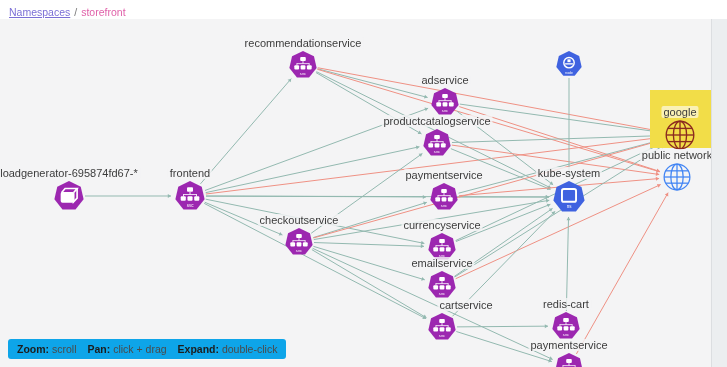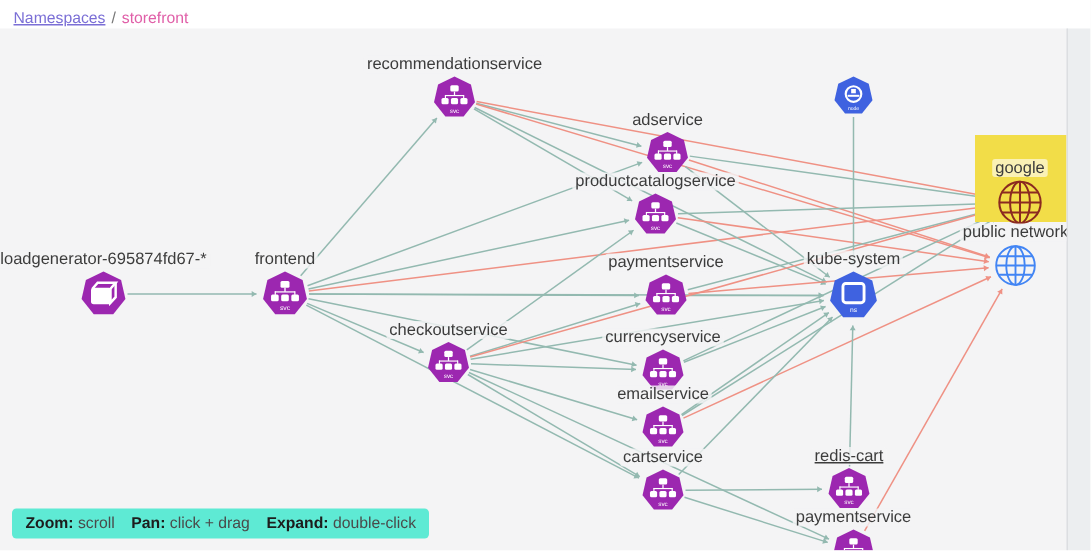--- a/index.html
+++ b/index.html
@@ -100,21 +100,21 @@
     position: absolute;
     background: #f2dd48;
     z-index: 5;
   }
 
   
   #legend {
     position: absolute;
     left: 8px;
     bottom: 8px;
-    background: #5eead4;
+    background: #0ea5e9;
     border-radius: 3px;
     padding: 4px 9px;
     font-size: 10.5px;
     color: #444;
     display: flex;
     align-items: center;
     gap: 11px;
     z-index: 50;
   }
   #legend .pair { white-space: nowrap; }
@@ -364,21 +364,21 @@
       <rect x="-8.68" y="0.28" width="4.760000000000001" height="4.2" rx="1"></rect>
       <rect x="-2.3800000000000003" y="0.28" width="4.760000000000001" height="4.2" rx="1"></rect>
       <rect x="3.9200000000000004" y="0.28" width="4.760000000000001" height="4.2" rx="1"></rect>
       <rect x="-0.42" y="-3.9200000000000004" width="0.84" height="2.52"></rect>
       <rect x="-6.3" y="-1.68" width="12.6" height="0.77"></rect>
       <rect x="-6.44" y="-1.68" width="0.77" height="2.24"></rect>
       <rect x="5.739999999999999" y="-1.68" width="0.77" height="2.24"></rect>
       <text x="0" y="10.08" font-size="4.2" text-anchor="middle" font-family="Liberation Sans, sans-serif" fill="#ffffff">svc</text>
     </g>
   </svg></span>
-          <span class="label" style="top: -16px;">cartservice</span>
+          <span class="label" style="top: -16px; margin-left: 24px;">cartservice</span>
         </div>
         <div class="node" style="left: 299px; top: 223px;">
           <span class="glyph"><svg width="32" height="32" viewBox="-16 -16 32 32">
     <polygon points="0.00,-14.00 10.95,-8.73 13.65,3.12 6.07,12.61 -6.07,12.61 -13.65,3.12 -10.95,-8.73" fill="#9c27b0"></polygon>
     <g fill="#ffffff">
       <rect x="-2.8000000000000003" y="-8.12" width="5.6000000000000005" height="4.2" rx="1"></rect>
       <rect x="-8.68" y="0.28" width="4.760000000000001" height="4.2" rx="1"></rect>
       <rect x="-2.3800000000000003" y="0.28" width="4.760000000000001" height="4.2" rx="1"></rect>
       <rect x="3.9200000000000004" y="0.28" width="4.760000000000001" height="4.2" rx="1"></rect>
       <rect x="-0.42" y="-3.9200000000000004" width="0.84" height="2.52"></rect>
@@ -398,21 +398,21 @@
       <rect x="-8.68" y="0.28" width="4.760000000000001" height="4.2" rx="1"></rect>
       <rect x="-2.3800000000000003" y="0.28" width="4.760000000000001" height="4.2" rx="1"></rect>
       <rect x="3.9200000000000004" y="0.28" width="4.760000000000001" height="4.2" rx="1"></rect>
       <rect x="-0.42" y="-3.9200000000000004" width="0.84" height="2.52"></rect>
       <rect x="-6.3" y="-1.68" width="12.6" height="0.77"></rect>
       <rect x="-6.44" y="-1.68" width="0.77" height="2.24"></rect>
       <rect x="5.739999999999999" y="-1.68" width="0.77" height="2.24"></rect>
       <text x="0" y="10.08" font-size="4.2" text-anchor="middle" font-family="Liberation Sans, sans-serif" fill="#ffffff">svc</text>
     </g>
   </svg></span>
-          <span class="label" style="top: -16px; text-decoration: underline;">redis-cart</span>
+          <span class="label" style="top: -16px;">redis-cart</span>
         </div>
         <div class="node" style="left: 569px; top: 348px;">
           <span class="glyph"><svg width="32" height="32" viewBox="-16 -16 32 32">
     <polygon points="0.00,-14.00 10.95,-8.73 13.65,3.12 6.07,12.61 -6.07,12.61 -13.65,3.12 -10.95,-8.73" fill="#9c27b0"></polygon>
     <g fill="#ffffff">
       <rect x="-2.8000000000000003" y="-8.12" width="5.6000000000000005" height="4.2" rx="1"></rect>
       <rect x="-8.68" y="0.28" width="4.760000000000001" height="4.2" rx="1"></rect>
       <rect x="-2.3800000000000003" y="0.28" width="4.760000000000001" height="4.2" rx="1"></rect>
       <rect x="3.9200000000000004" y="0.28" width="4.760000000000001" height="4.2" rx="1"></rect>
       <rect x="-0.42" y="-3.9200000000000004" width="0.84" height="2.52"></rect>

